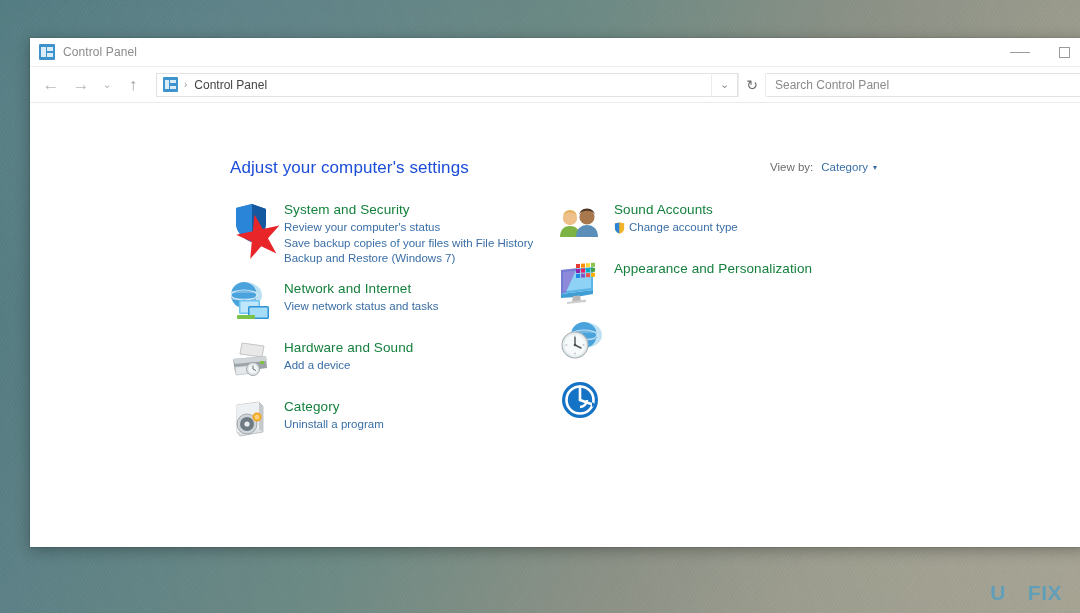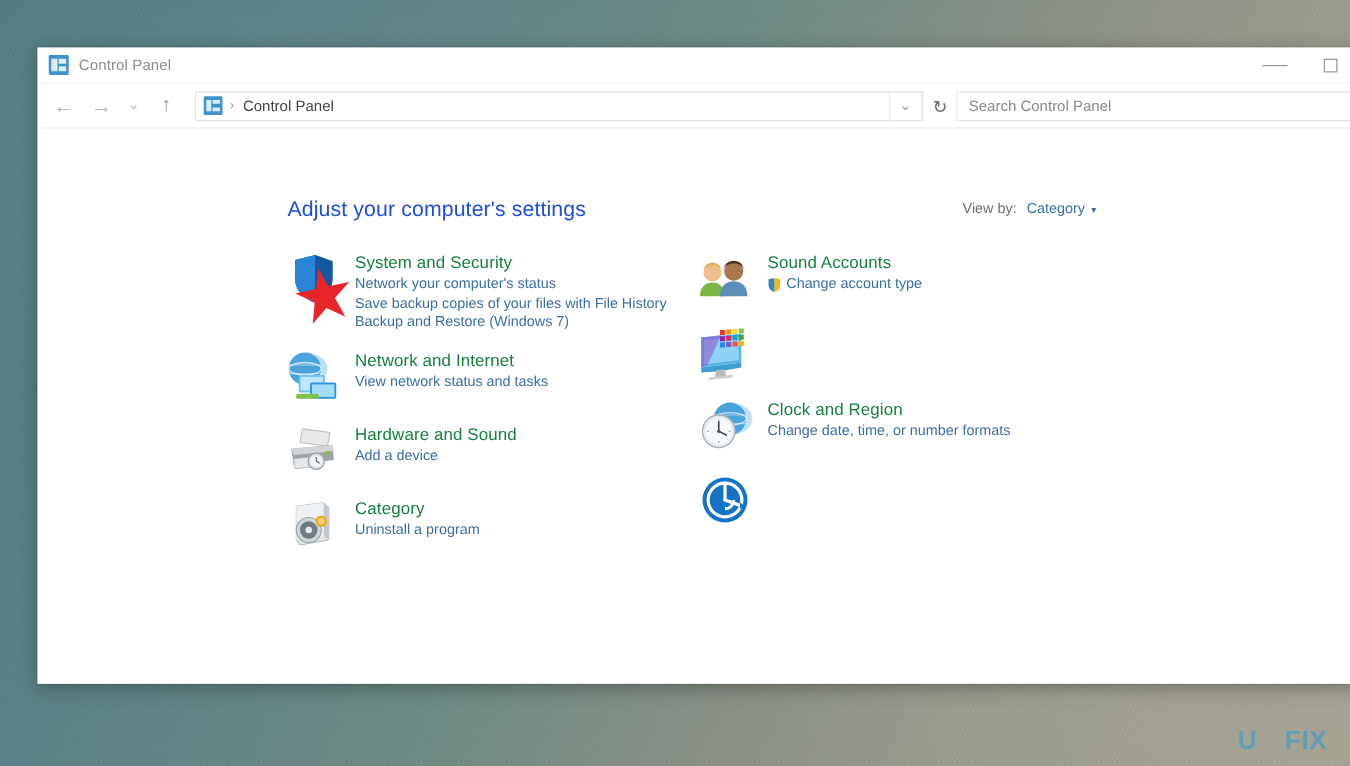--- a/index.html
+++ b/index.html
@@ -347,21 +347,21 @@
         <div class="category">
           <div class="cat-icon">
             <svg viewBox="0 0 48 48" width="48" height="48">
               <path d="M10 9 L26 5 L40 10 L40 24 C40 34 32 40 25 43 C18 40 10 34 10 24 Z" fill="#1d6fc0"></path>
               <path d="M10 9 L26 5 L26 43 C18 40 10 34 10 24 Z" fill="#2a85d8"></path>
               <path d="M26 5 L40 10 L40 24 C40 32 35 37 30 40 L26 40 Z" fill="#1558a0"></path>
             </svg>
           </div>
           <div class="cat-body">
             <div class="cat-title">System and Security</div>
-            <a class="cat-link">Network your computer's status</a>
+            <a class="cat-link">Review your computer's status</a>
             <a class="cat-link">Save backup copies of your files with File History</a>
             <a class="cat-link">Backup and Restore (Windows 7)</a>
           </div>
 
           <div class="star-annotation">
             <svg viewBox="0 0 100 100" width="46" height="46">
               <polygon points="50,2 61,37 98,37 68,59 79,95 50,73 21,95 32,59 2,37 39,37" fill="#e8262a"></polygon>
             </svg>
           </div>
         </div>
@@ -475,20 +475,23 @@
                 <rect x="25" y="10.6" width="4" height="4" fill="#e91e63"></rect>
                 <rect x="30" y="10.2" width="4" height="4" fill="#00acc1"></rect>
                 <rect x="35" y="9.8" width="4" height="4" fill="#43a047"></rect>
                 <rect x="20" y="16" width="4" height="4" fill="#1e88e5"></rect>
                 <rect x="25" y="15.6" width="4" height="4" fill="#7e57c2"></rect>
                 <rect x="30" y="15.2" width="4" height="4" fill="#ef5350"></rect>
                 <rect x="35" y="14.8" width="4" height="4" fill="#ffb300"></rect>
               </g>
             </svg>
           </div>
+          <div class="cat-body">
+            <div class="cat-title">Appearance and Personalization</div>
+          </div>
         </div>
 
         <div class="category">
           <div class="cat-icon">
             <svg viewBox="0 0 48 48" width="48" height="48">
               <circle cx="28" cy="18" r="13" fill="#4aa3dd"></circle>
               <path d="M28 5 a13 13 0 0 1 0 26 a18 13 0 0 0 0 -26 Z" fill="#a8d8f0" opacity="0.75"></path>
               <ellipse cx="28" cy="18" rx="13" ry="5" fill="none" stroke="#ffffff" stroke-width="1" opacity="0.7"></ellipse>
               <path d="M15 15 h26 M15 22 h26" stroke="#ffffff" stroke-width="0.85" opacity="0.5"></path>
               <circle cx="19" cy="28" r="13" fill="#e7ecee" stroke="#a9b2b7" stroke-width="1.1"></circle>
@@ -496,24 +499,20 @@
               <path d="M19 28 L19 20.5 M19 28 L25 31" stroke="#4a5053" stroke-width="1.4" stroke-linecap="round"></path>
               <circle cx="19" cy="28" r="1.3" fill="#4a5053"></circle>
               <g stroke="#8e979c" stroke-width="0.9">
                 <path d="M19 18.6 v1.6"></path>
                   <path d="M19 35.8 v1.6"></path>
                 <path d="M9.6 28 h1.6"></path>
                   <path d="M26.8 28 h1.6"></path>
               </g>
             </svg>
           </div>
-          <div class="cat-body">
-            <div class="cat-title">Clock and Region</div>
-            <a class="cat-link">Change date, time, or number formats</a>
-          </div>
         </div>
 
         <div class="category">
           <div class="cat-icon">
             <svg viewBox="0 0 48 48" width="48" height="48">
               <circle cx="24" cy="24" r="18" fill="#1473c4"></circle>
               <path d="M24 10 a14 14 0 1 0 0 28 a14 14 0 1 0 0 -28 Z" fill="#1473c4"></path>
               <circle cx="24" cy="24" r="13.5" fill="none" stroke="#ffffff" stroke-width="2.6"></circle>
               <path d="M24 24 L24 10.5" stroke="#ffffff" stroke-width="2.6" stroke-linecap="round"></path>
               <path d="M24 24 L36.5 28.5" stroke="#ffffff" stroke-width="2.6" stroke-linecap="round"></path>

